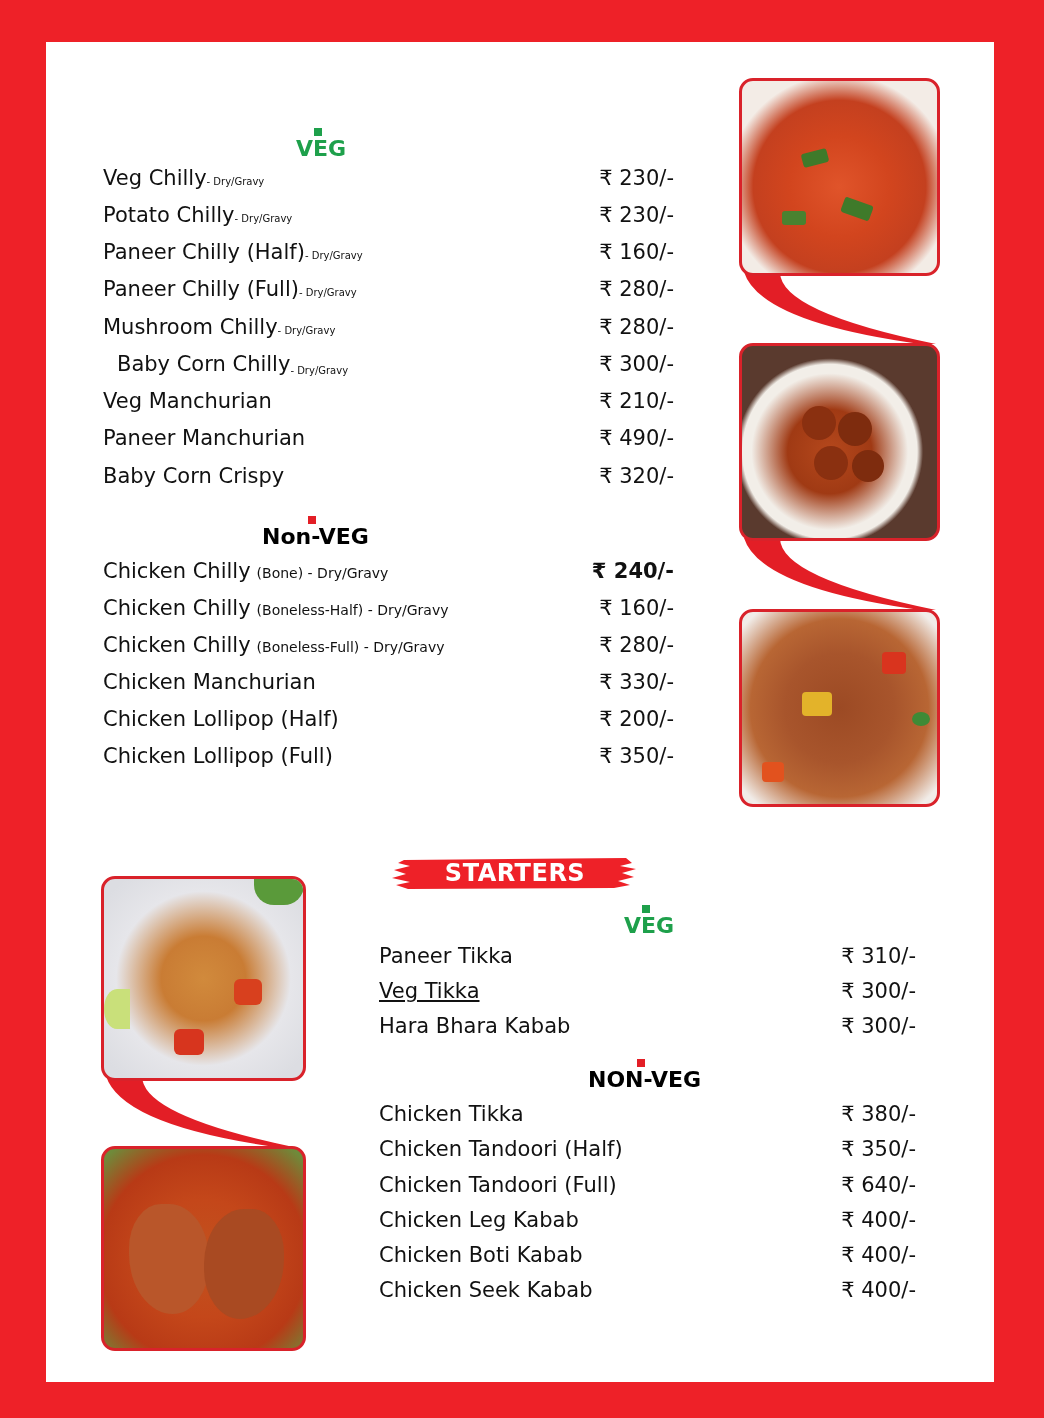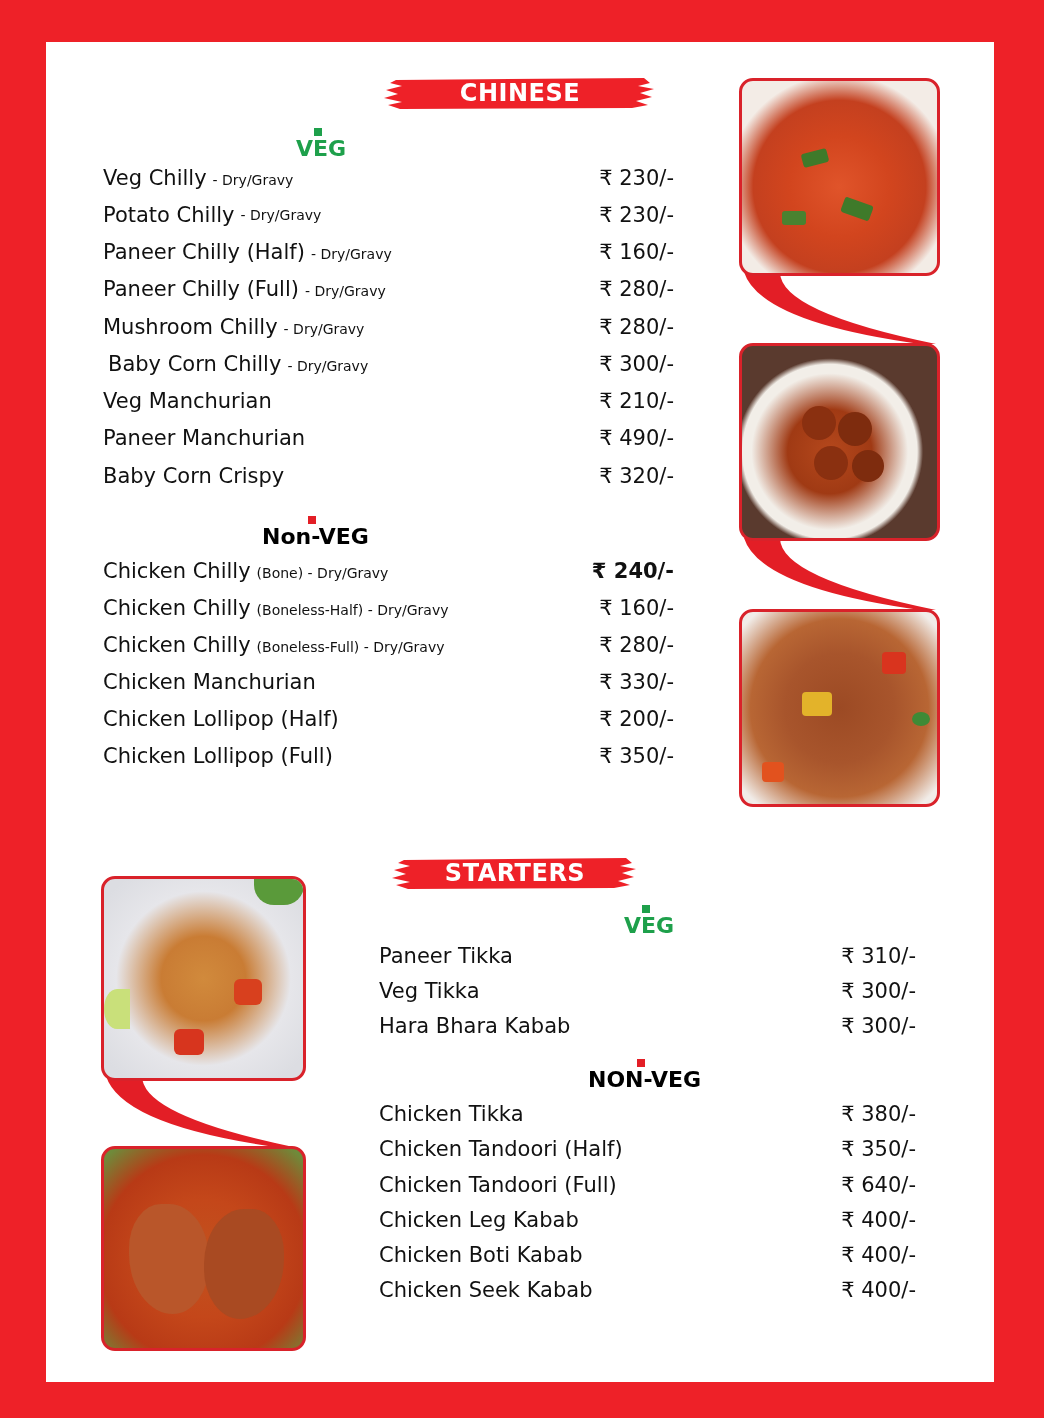--- a/index.html
+++ b/index.html
@@ -38,59 +38,53 @@
   .sub.nonveg { color: #000000; }
   .sub.nonveg .sq { background: #e31e26; }
 
   .row {
     position: absolute;
     display: flex; align-items: baseline;
     color: #111;
     font-size: 21px;
     white-space: nowrap;
   }
-  .row .note { font-size: 14px; margin-left: 6px; }
+  .row .note { font-size: 10px; margin-left: 0; }
   .row .paren { font-size: 14px; margin-left: 6px; }
   .price {
     position: absolute;
     font-size: 21px; color: #111;
     white-space: nowrap; text-align: right;
   }
   .photo {
     position: absolute;
     border: 3px solid #d9222a;
     border-radius: 14px;
     overflow: hidden;
   }
   .ribbon { position: absolute; }
 </style>
 </head>
 <body>
 
 <div class="page">
 
-  <div class="banner" style="left:336px; top:32px; width:276px; height:38px;">
-    <svg width="276" height="38" viewBox="0 0 276 38">
-      <path d="M14 6 L262 4 L268 9 L256 12 L272 15 L258 19 L270 23 L254 27 L266 31 L250 34 L18 35 L6 31 L20 28 L2 24 L16 20 L4 16 L20 12 L8 9 Z" fill="#ee2128"></path>
-    </svg>
-    <span>CHINESE</span>
-  </div>
 
   <div class="sub veg" style="left:250px; top:86px;">
     <span class="sq"></span>
     <span>VEG</span>
   </div>
 
   <div class="row" style="left:57px; top:124px;">
       <span>Veg Chilly</span>
       <span class="note">- Dry/Gravy</span>
     </div>
   <div class="price" style="right:320px; top:124px;">₹ 230/-</div>
 
-  <div class="row" style="left:57px; top:161px;align-items:center;">
+  <div class="row" style="left:57px; top:161px;">
       <span>Potato Chilly</span>
       <span class="note">- Dry/Gravy</span>
     </div>
   <div class="price" style="right:320px; top:161px;">₹ 230/-</div>
 
   <div class="row" style="left:57px; top:198px;">
       <span>Paneer Chilly (Half)</span>
       <span class="note">- Dry/Gravy</span>
     </div>
   <div class="price" style="right:320px; top:198px;">₹ 160/-</div>
@@ -100,21 +94,21 @@
       <span class="note">- Dry/Gravy</span>
     </div>
   <div class="price" style="right:320px; top:235px;">₹ 280/-</div>
 
   <div class="row" style="left:57px; top:273px;">
       <span>Mushroom Chilly</span>
       <span class="note">- Dry/Gravy</span>
     </div>
   <div class="price" style="right:320px; top:273px;">₹ 280/-</div>
 
-  <div class="row" style="left:62px; top:310px;">
+  <div class="row" style="left:71px; top:310px;align-items:flex-end;">
       <span>Baby Corn Chilly</span>
       <span class="note">- Dry/Gravy</span>
     </div>
   <div class="price" style="right:320px; top:310px;">₹ 300/-</div>
 
   <div class="row" style="left:57px; top:347px;">
       <span>Veg Manchurian</span>
     </div>
   <div class="price" style="right:320px; top:347px;">₹ 210/-</div>
 
@@ -203,21 +197,21 @@
   <div class="sub veg" style="left:578px; top:863px;">
     <span class="sq"></span>
     <span>VEG</span>
   </div>
 
   <div class="row" style="left:333px; top:902px;">
       <span>Paneer Tikka</span>
     </div>
   <div class="price" style="right:78px; top:902px;">₹ 310/-</div>
 
-  <div class="row" style="left:333px; top:937px;">
+  <div class="row" style="left:333px; top:937px;text-decoration:underline;">
       <span>Veg Tikka</span>
     </div>
   <div class="price" style="right:78px; top:937px;">₹ 300/-</div>
 
   <div class="row" style="left:333px; top:972px;">
       <span>Hara Bhara Kabab</span>
     </div>
   <div class="price" style="right:78px; top:972px;">₹ 300/-</div>
 
   <div class="sub nonveg" style="left:542px; top:1017px;">

